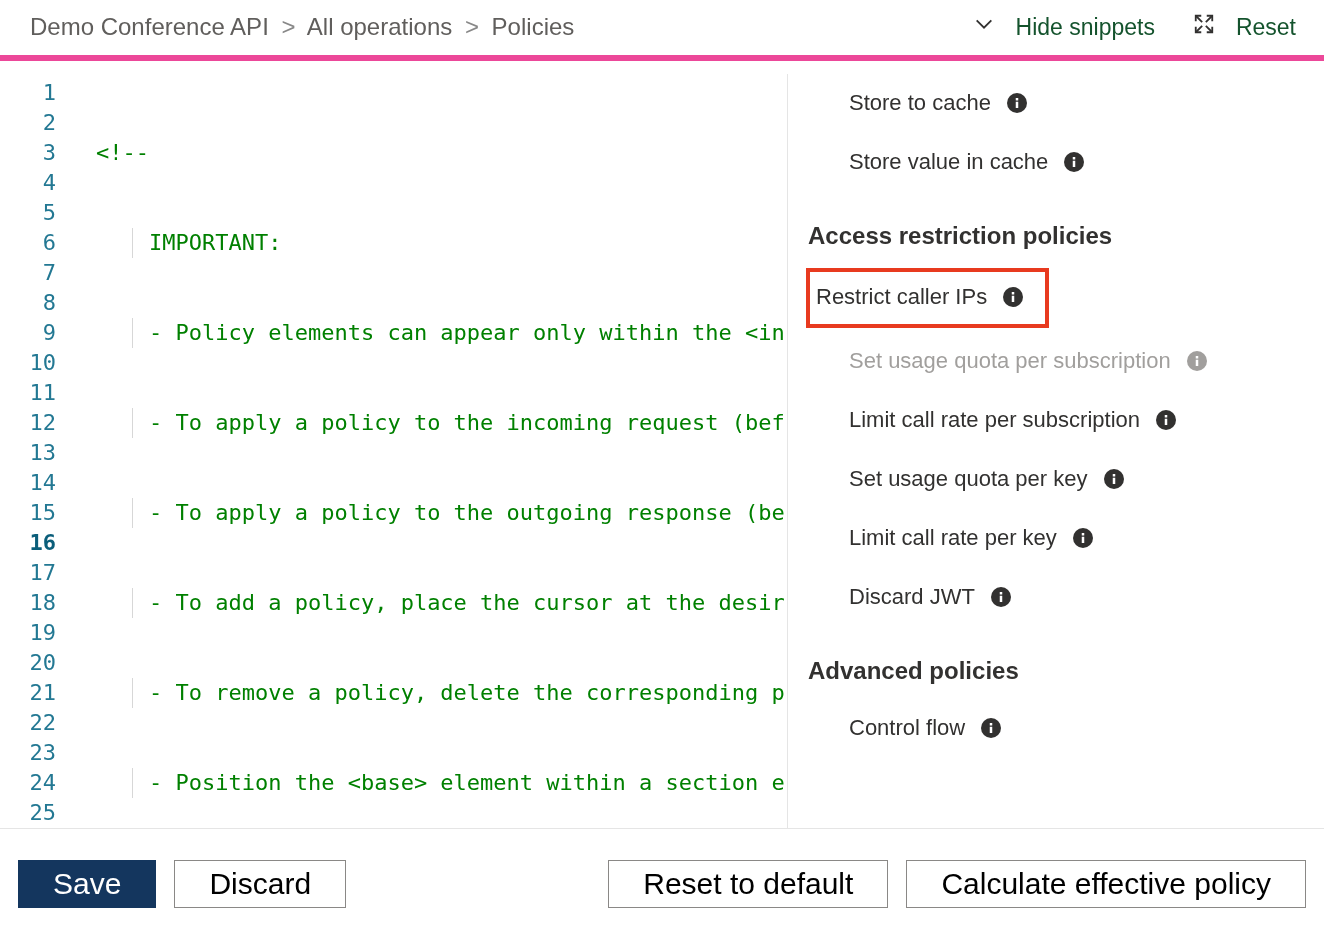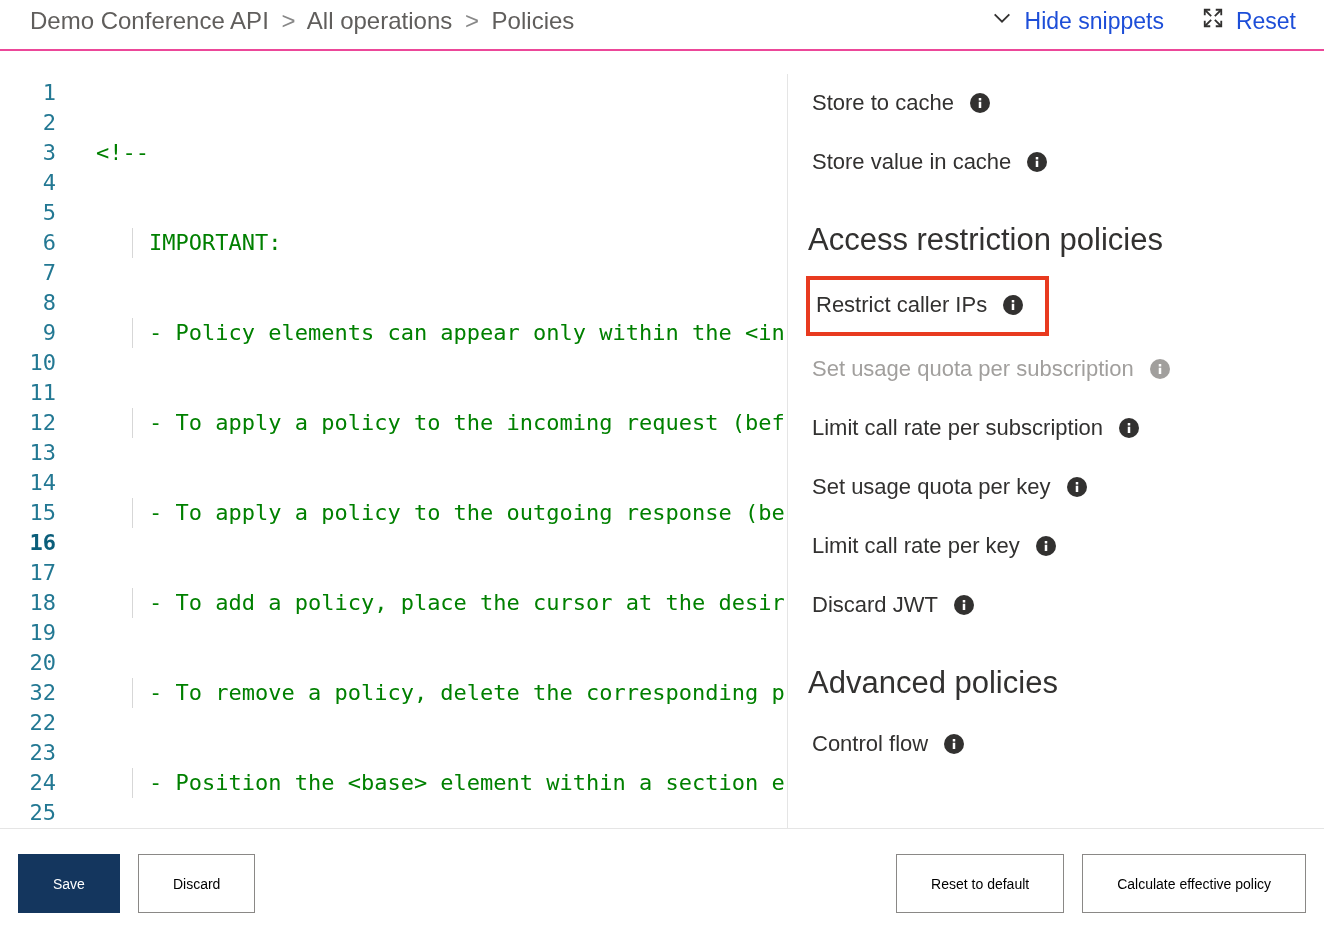--- a/index.html
+++ b/index.html
@@ -10,33 +10,33 @@
     color: #323130;
     background: #fff;
     width: 1324px;
     height: 938px;
     overflow: hidden;
   }
   .topbar {
     display: flex;
     align-items: center;
     justify-content: space-between;
-    padding: 7px 28px 14px 30px;
-    border-bottom: 2px solid #ec4899;
+    padding: 13px 28px 14px 30px;
+    border-bottom: 6px solid #ec4899;
   }
   .breadcrumb {
     font-size: 24px;
     color: #605e5c;
   }
   .bc-item { color: #605e5c; }
   .bc-sep  { color: #888; padding: 0 6px; }
   .top-actions { display: flex; align-items: center; gap: 38px; }
   .top-action {
-    display: inline-flex; align-items: center; gap: 12px;
-    font-size: 23px; color: #1d4ed8; cursor: pointer;
+    display: inline-flex; align-items: center; gap: 21px;
+    font-size: 23px; color: #14532d; cursor: pointer;
   }
   .top-action svg { width: 22px; height: 22px; }
 
   .main {
     position: absolute;
     top: 74px; bottom: 110px; left: 0; right: 0;
     display: flex;
   }
   .editor-pane {
     flex: 0 0 788px;
@@ -78,29 +78,30 @@
   .snippets-pane {
     flex: 1;
     overflow: hidden;
     padding: 0 22px 0 18px;
     font-size: 22px;
   }
   .snip-item {
     display: flex; align-items: center; gap: 16px;
     padding: 16px 6px 17px 6px;
     cursor: pointer;
+    margin-left: 37px;
   }
   .snip-label { color: #323130; }
   .snip-item.disabled .snip-label { color: #a19f9d; }
   .info-icon svg { width:20px; height:20px; fill:#323130; display:block; }
   .snip-item.disabled .info-icon svg { fill:#a19f9d; }
 
   .snip-cat {
-    font-size: 31px;
-    font-weight: 400;
+    font-size: 24px;
+    font-weight: 700;
     padding: 30px 2px 14px 2px;
     color: #323130;
   }
 
   .highlight-box {
     border: 4px solid #e83a1f;
     padding: 12px 22px 14px 6px;
     display: inline-flex;
     align-items: center;
     gap: 16px;
@@ -113,25 +114,25 @@
     bottom: 0; left: 0; right: 0;
     height: 110px;
     border-top: 1px solid #e5e5e5;
     display: flex;
     align-items: center;
     padding: 0 18px;
     gap: 18px;
     background: #fff;
   }
   .btn {
-    height: 59px;
+    height: 48px;
     padding: 0 34px;
     border: 1px solid #8a8886;
     background: #fff;
-    font-size: 14px;
+    font-size: 30px;
     display: inline-flex;
     align-items: center;
     cursor: pointer;
   }
   .btn.primary {
     background: #14365e;
     border-color: #14365e;
     color: #fff;
   }
   .spacer { flex: 1; }
@@ -192,21 +193,21 @@
           <div>11</div>
           <div>12</div>
           <div>13</div>
           <div>14</div>
           <div>15</div>
           <div class="active-ln">16</div>
           <div>17</div>
           <div>18</div>
           <div>19</div>
           <div>20</div>
-          <div>32</div>
+          <div>21</div>
           <div>22</div>
           <div>23</div>
           <div>24</div>
           <div>25</div>
       </div>
       <div class="code">
         <div class="code-line"><span class="tok-comment">&lt;!--</span></div>
         <div class="code-line"><span class="cguide g1"></span><span class="tok-comment">    IMPORTANT:</span></div>
         <div class="code-line"><span class="cguide g1"></span><span class="tok-comment">    - Policy elements can appear only within the &lt;in</span></div>
         <div class="code-line"><span class="cguide g1"></span><span class="tok-comment">    - To apply a policy to the incoming request (bef</span></div>

